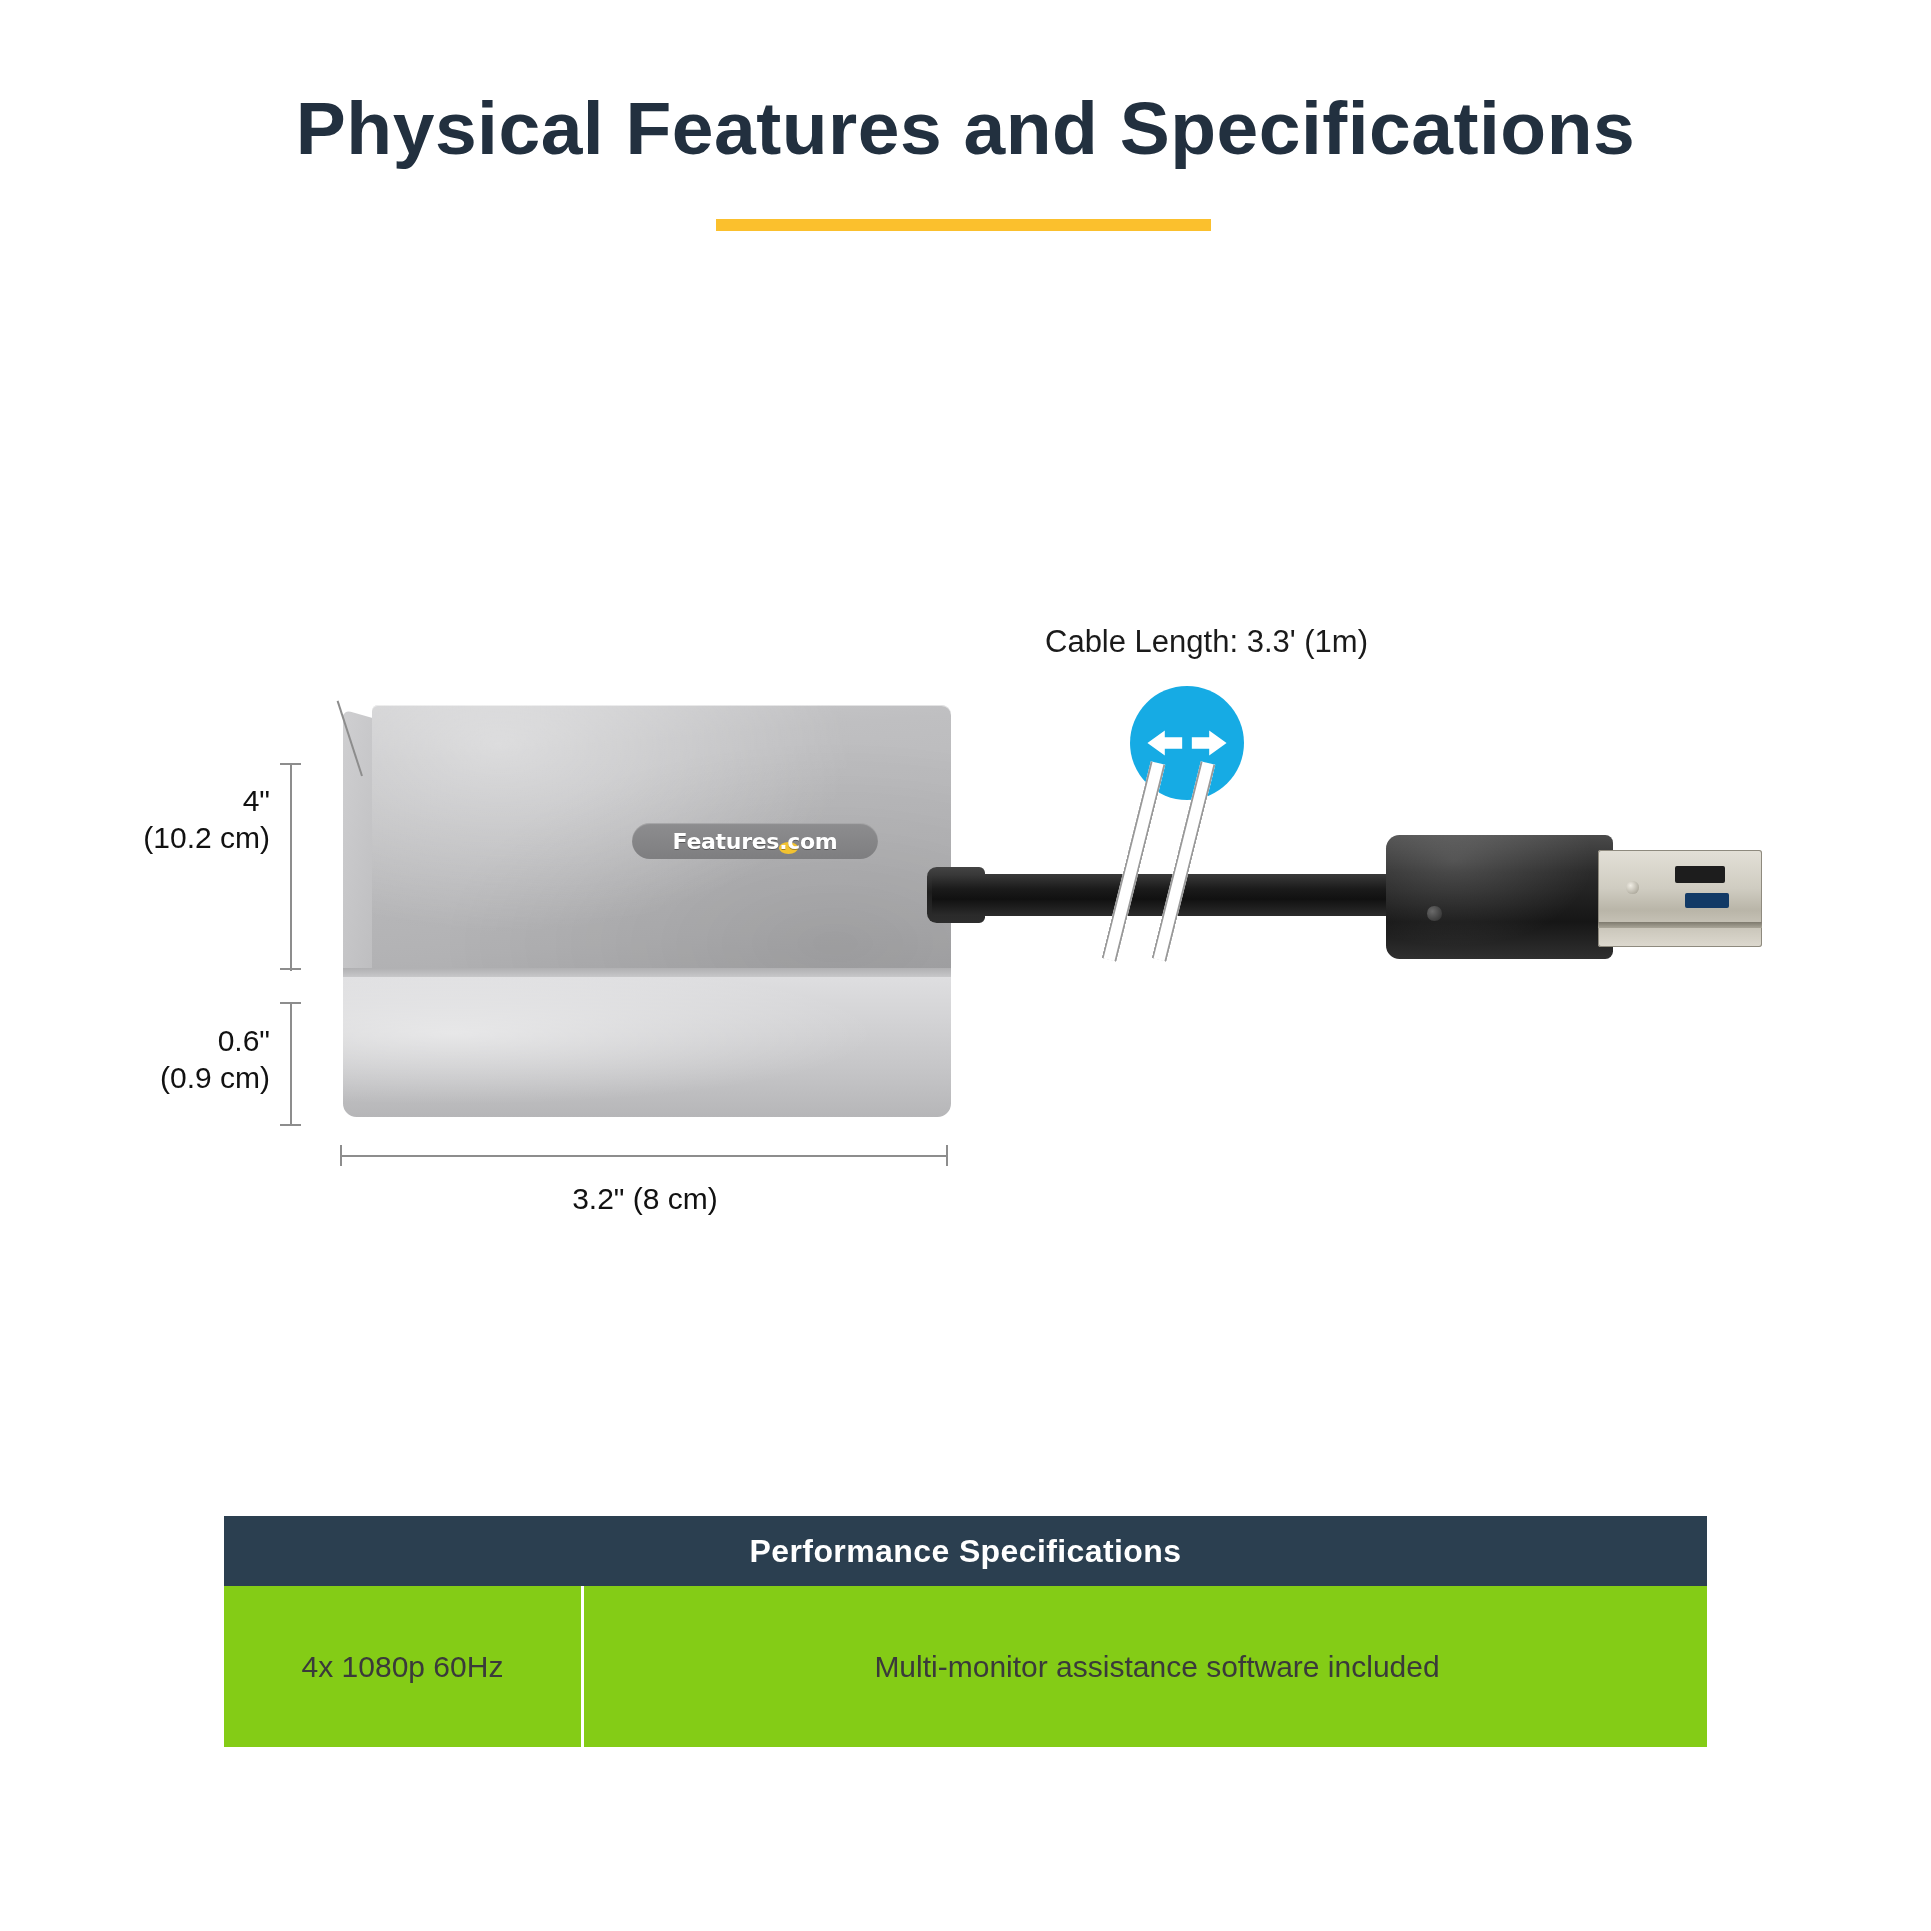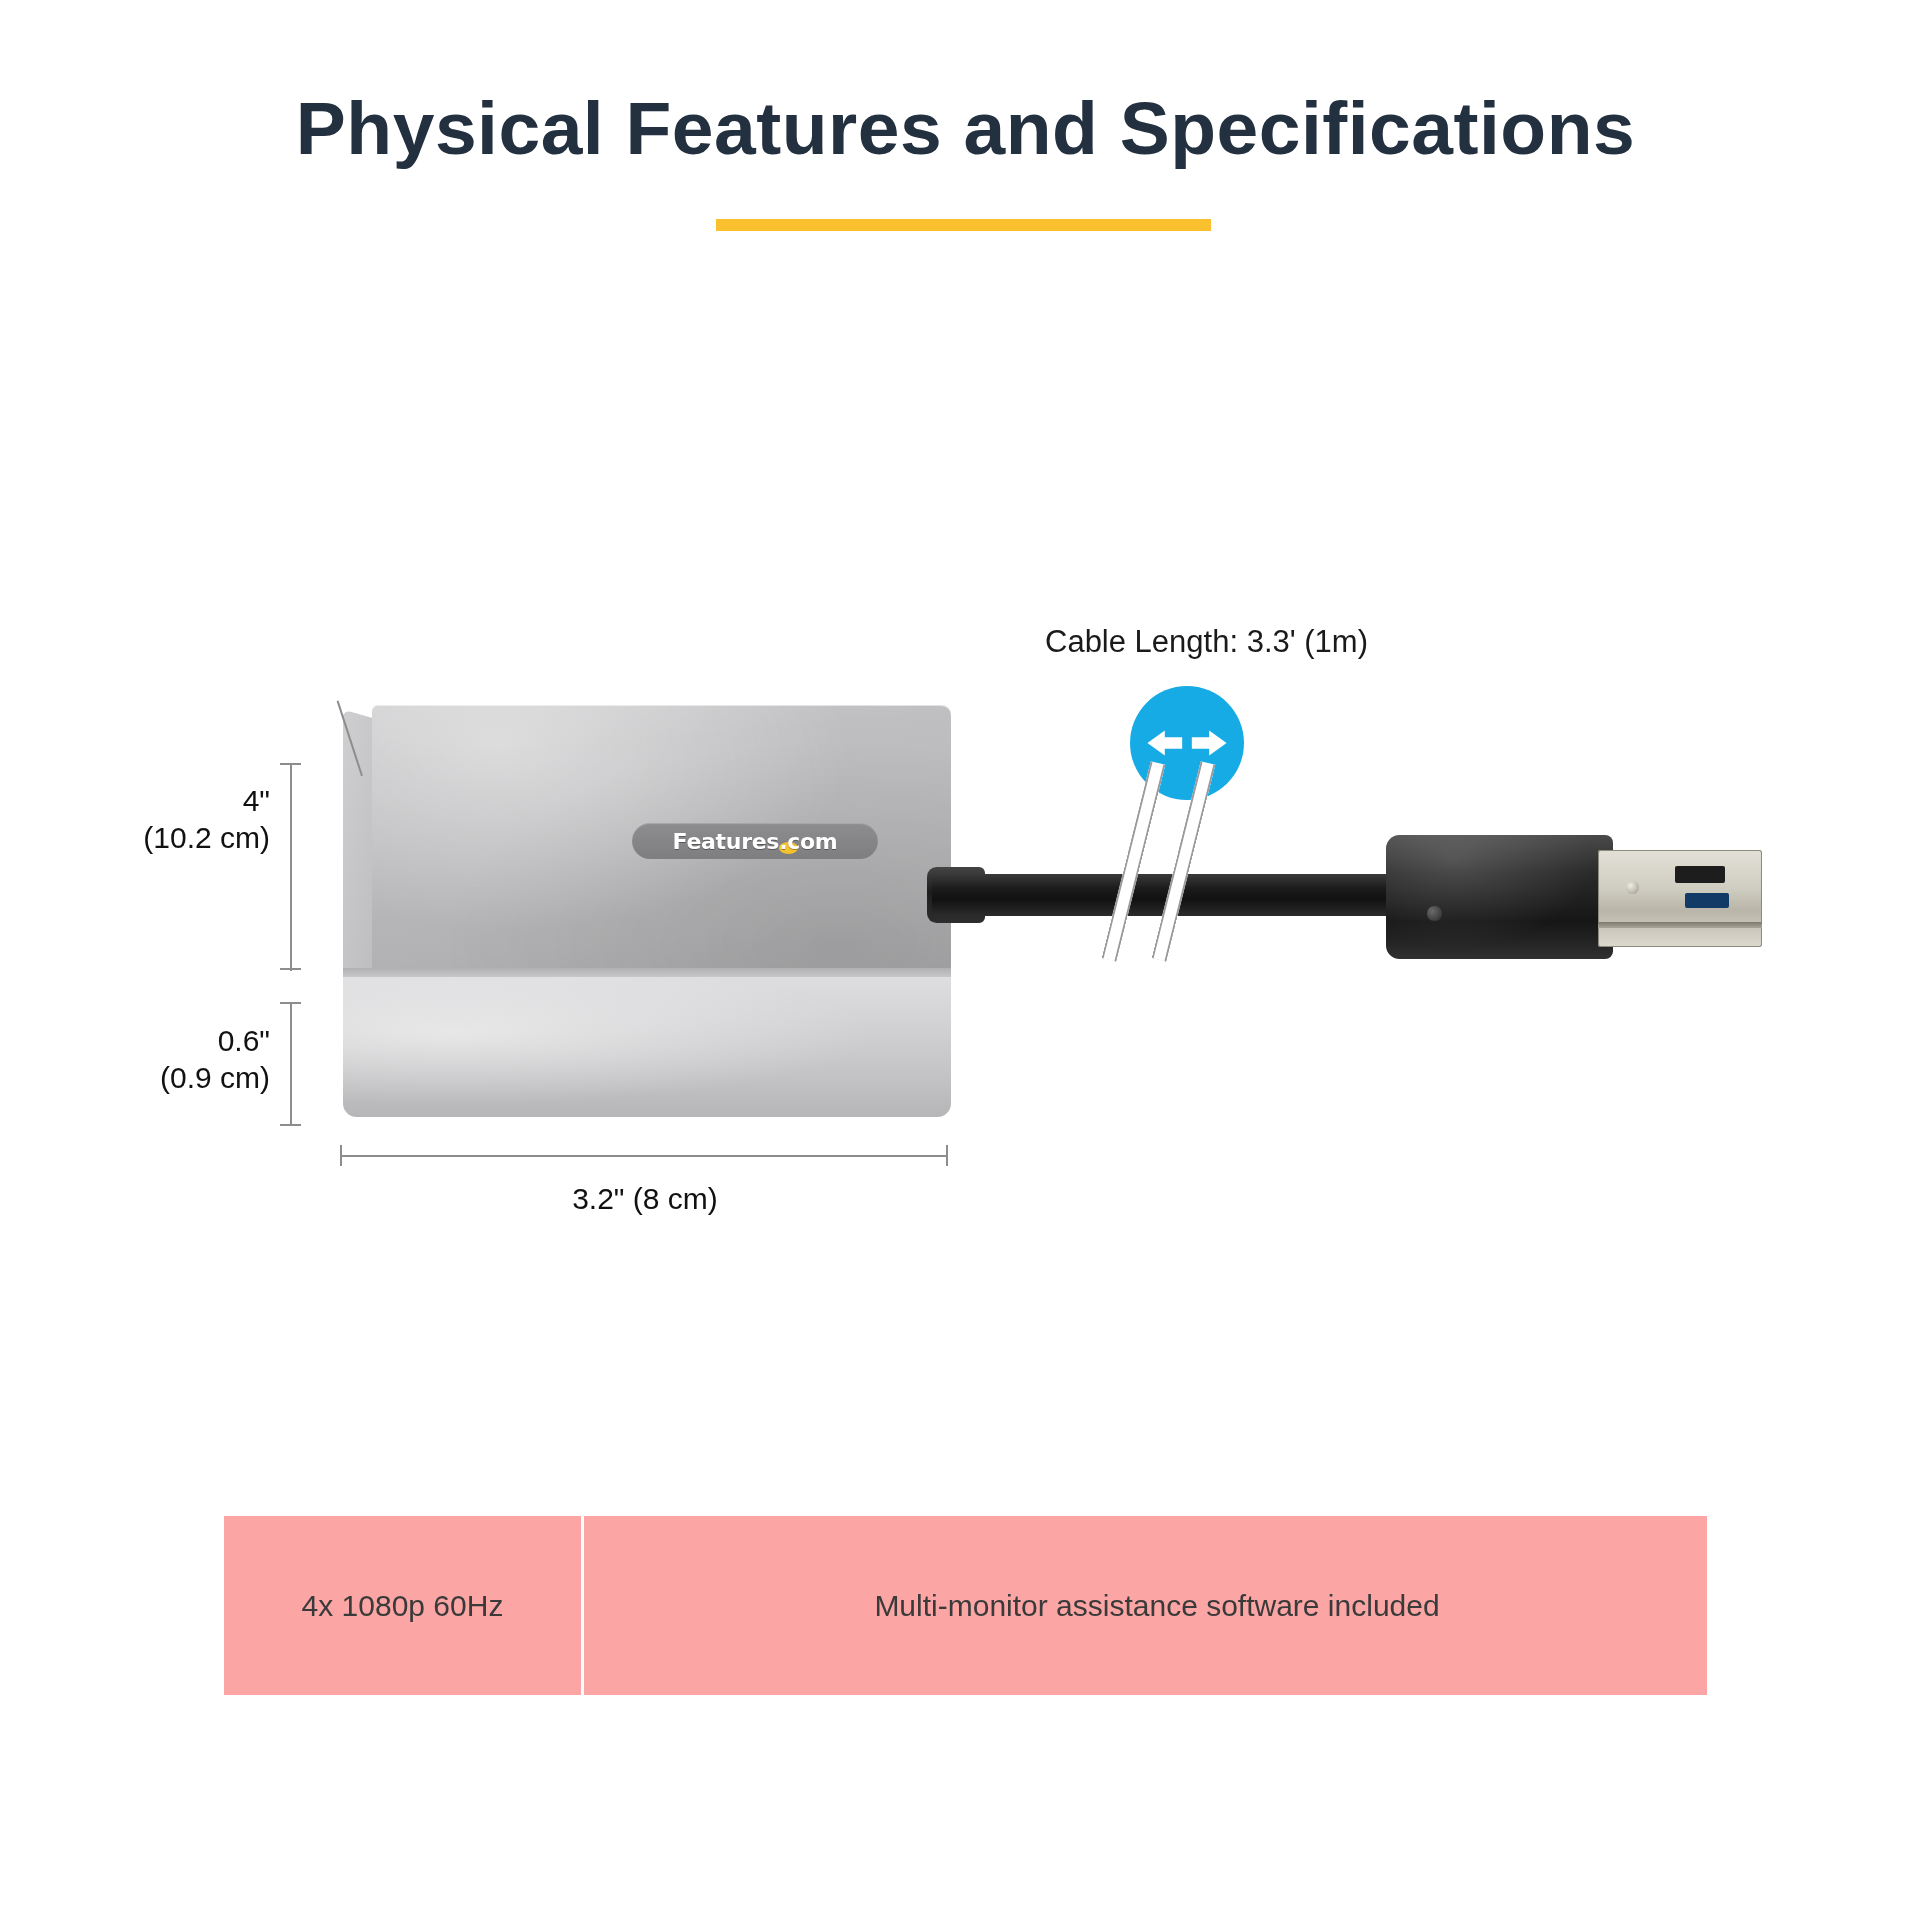--- a/index.html
+++ b/index.html
@@ -198,21 +198,21 @@
     position:absolute;left:224px;top:1516px;
     width:1483px;
   }
   .spec-header{
     height:70px;background:#2b3f50;
     display:flex;align-items:center;justify-content:center;
   }
   .spec-header-text{
     color:#ffffff;font-size:32px;font-weight:700;letter-spacing:0.4px;
   }
-  .spec-row{display:flex;height:179px;background:#fca5a5;justify-content:center;}
+  .spec-row{display:flex;height:161px;background:#84cc16;justify-content:center;}
   .spec-cell{
     display:flex;align-items:center;justify-content:center;
     font-size:30px;color:#3a3a3a;text-align:center;
     border-right:3.9px solid #ffffff;
     box-sizing:border-box;
   }
   .spec-cell:last-child{border-right:none;}
   .spec-cell.c0{width:360px;}
   .spec-cell.c1{width:333px;}
   .spec-cell.c2{flex:1;margin-left:23px;}
@@ -279,20 +279,23 @@
     </div>
 
     <div class="dim-line dim-h" style="left:340px;top:1155px;width:608px;"></div>
     <div class="tick tick-v" style="left:340px;top:1145px;"></div>
     <div class="tick tick-v" style="left:946px;top:1145px;"></div>
     <div class="dim-label center" style="left:340px;top:1180px;width:610px;">3.2" (8 cm)</div>
 
   </div>
 
   <div class="spec-table">
+    <div class="spec-header">
+      <span class="spec-header-text">Performance  Specifications</span>
+    </div>
     <div class="spec-row">
       <div class="spec-cell c0">4x 1080p 60Hz</div>
       <div class="spec-cell c2">Multi-monitor assistance software included</div>
     </div>
   </div>
 
 </div>
 
 
 </body></html>

